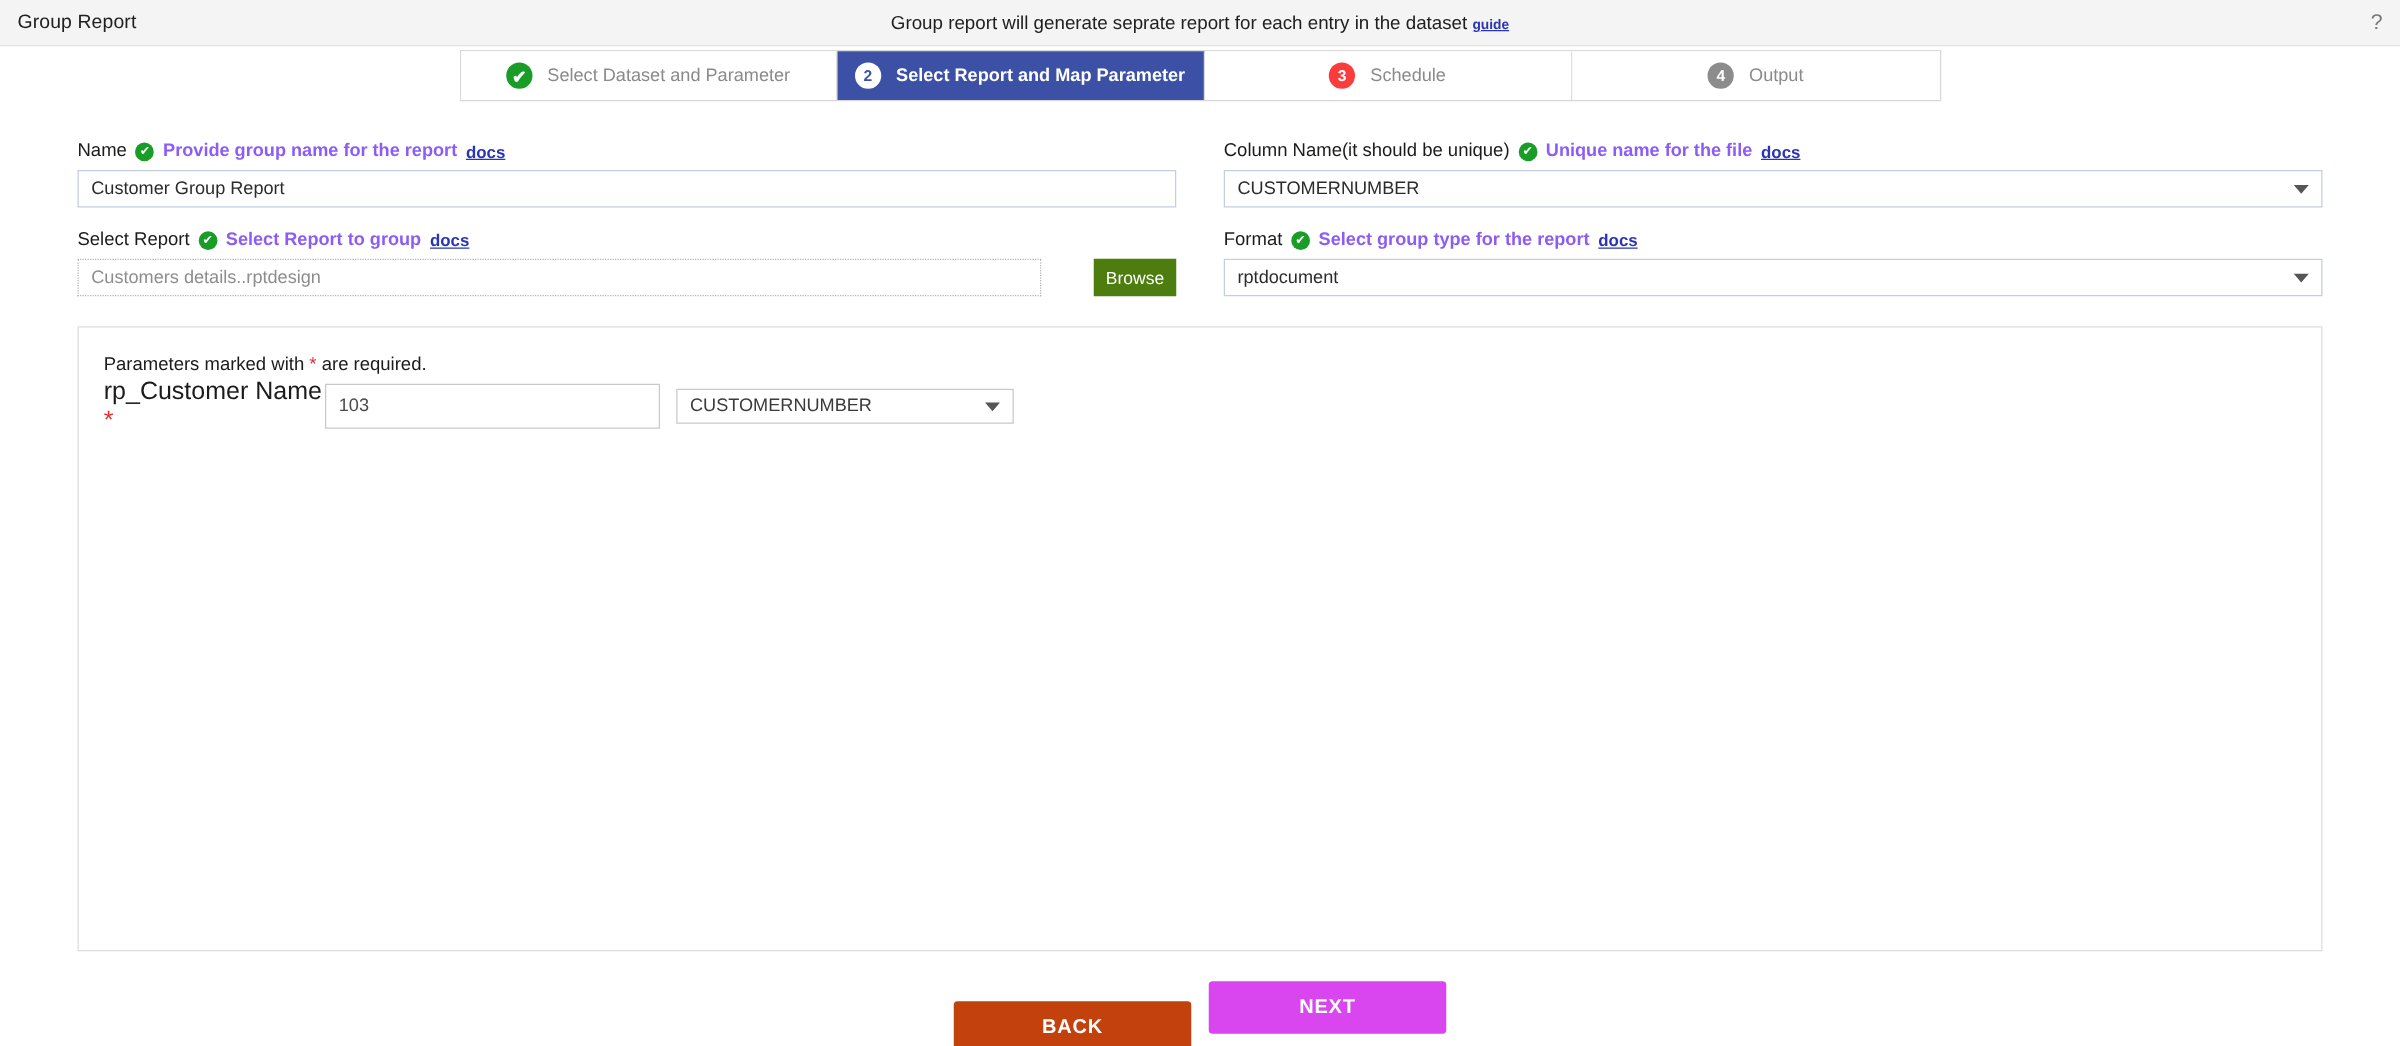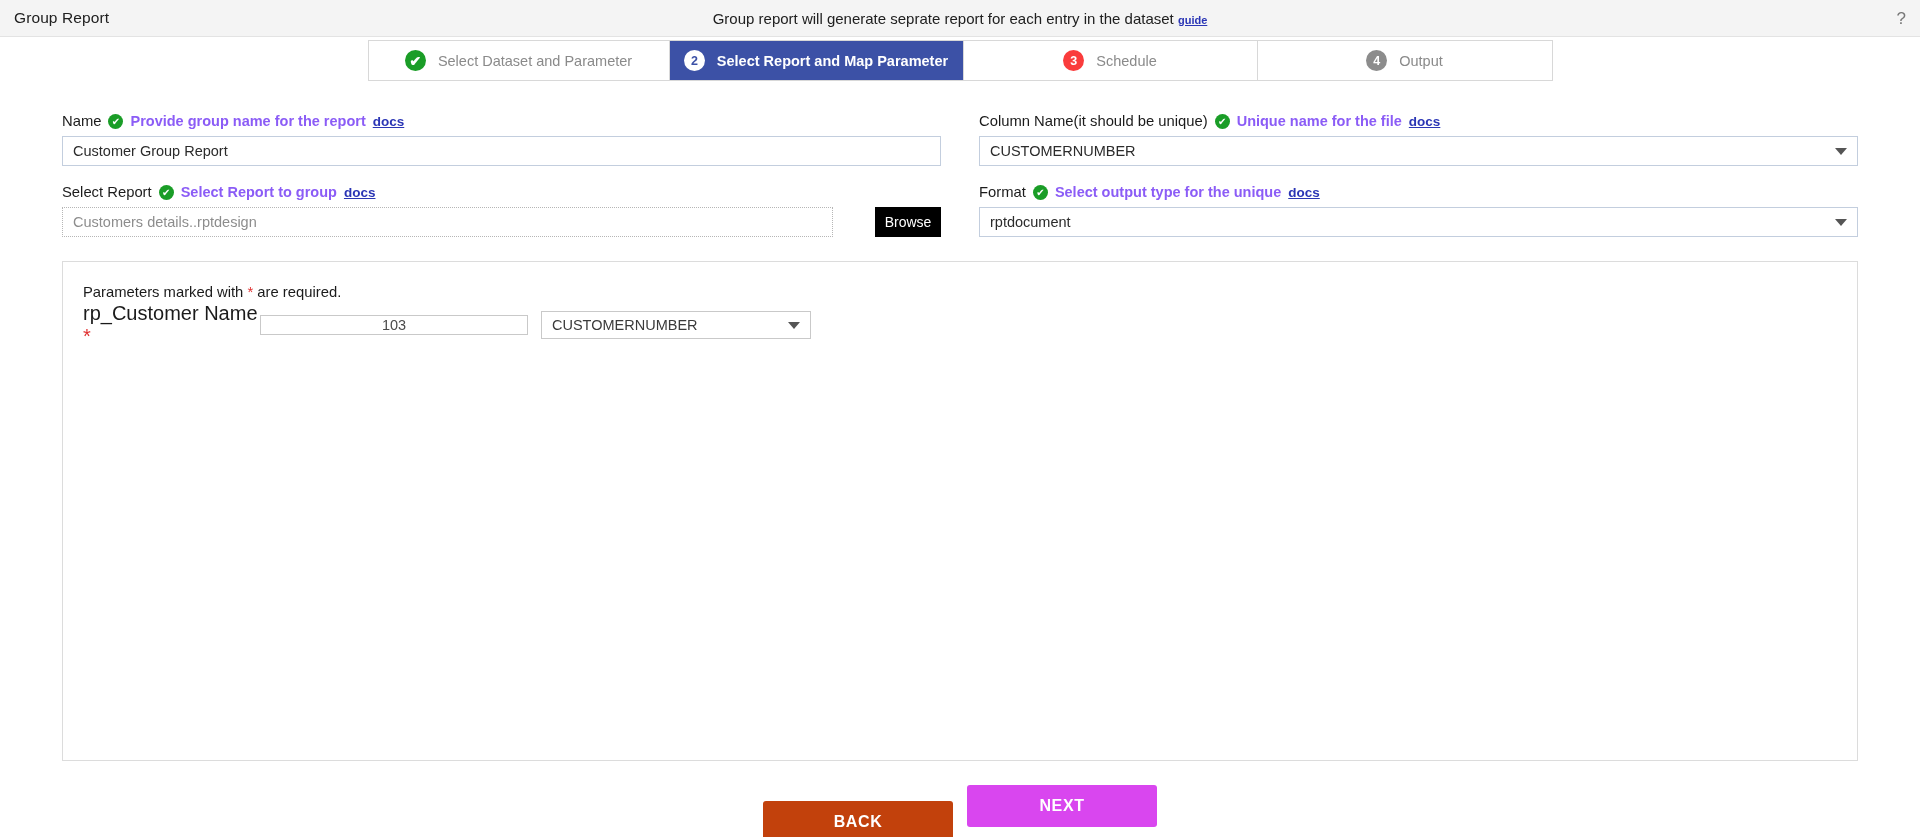--- a/index.html
+++ b/index.html
@@ -179,21 +179,21 @@
     border-right: 6px solid transparent;
     border-top: 7px solid #555;
   }
 
   .report-row { display: flex; align-items: stretch; gap: 42px; }
   .report-row .input { flex: 1 1 auto; }
   .browse-btn {
     flex: 0 0 auto;
     width: 66px;
     height: 30px;
-    background: #000000;
+    background: #4d7c0f;
     color: #fff;
     border: none;
     font-size: 14px;
     font-family: "Liberation Sans", sans-serif;
     cursor: pointer;
   }
 
   
   .params-panel {
     margin: 6px 62px 0 62px;
@@ -214,29 +214,28 @@
     gap: 0;
   }
   .param-name {
     font-size: 20px;
     color: #1b1b1b;
     width: 177px;
     flex: 0 0 auto;
   }
   .param-value-input {
     width: 268px;
-    height: 20px;
+    height: 36px;
     border: 1px solid #c9c9c9;
     font-size: 14.5px;
     color: #4b4b4b;
     padding: 0 10px;
     display: flex;
     align-items: center;
     background: #fff;
-    text-align: center;
   }
   .param-select {
     margin-left: 13px;
     width: 270px;
     height: 28px;
     border: 1px solid #c9c9c9;
     position: relative;
     display: flex;
     align-items: center;
     padding: 0 28px 0 10px;
@@ -346,21 +345,21 @@
       <div class="select-box">
         <span>CUSTOMERNUMBER</span>
         <span class="caret"></span>
       </div>
     </div>
 
     <div class="field">
       <div class="field-label">
         <span>Format</span>
         <span class="check-badge">✔</span>
-        <span class="hint">Select output type for the unique</span>
+        <span class="hint">Select group type for the report</span>
         <a class="docs-link" href="#">docs</a>
       </div>
       <div class="select-box">
         <span>rptdocument</span>
         <span class="caret"></span>
       </div>
     </div>
 
   </div>
 </div>

